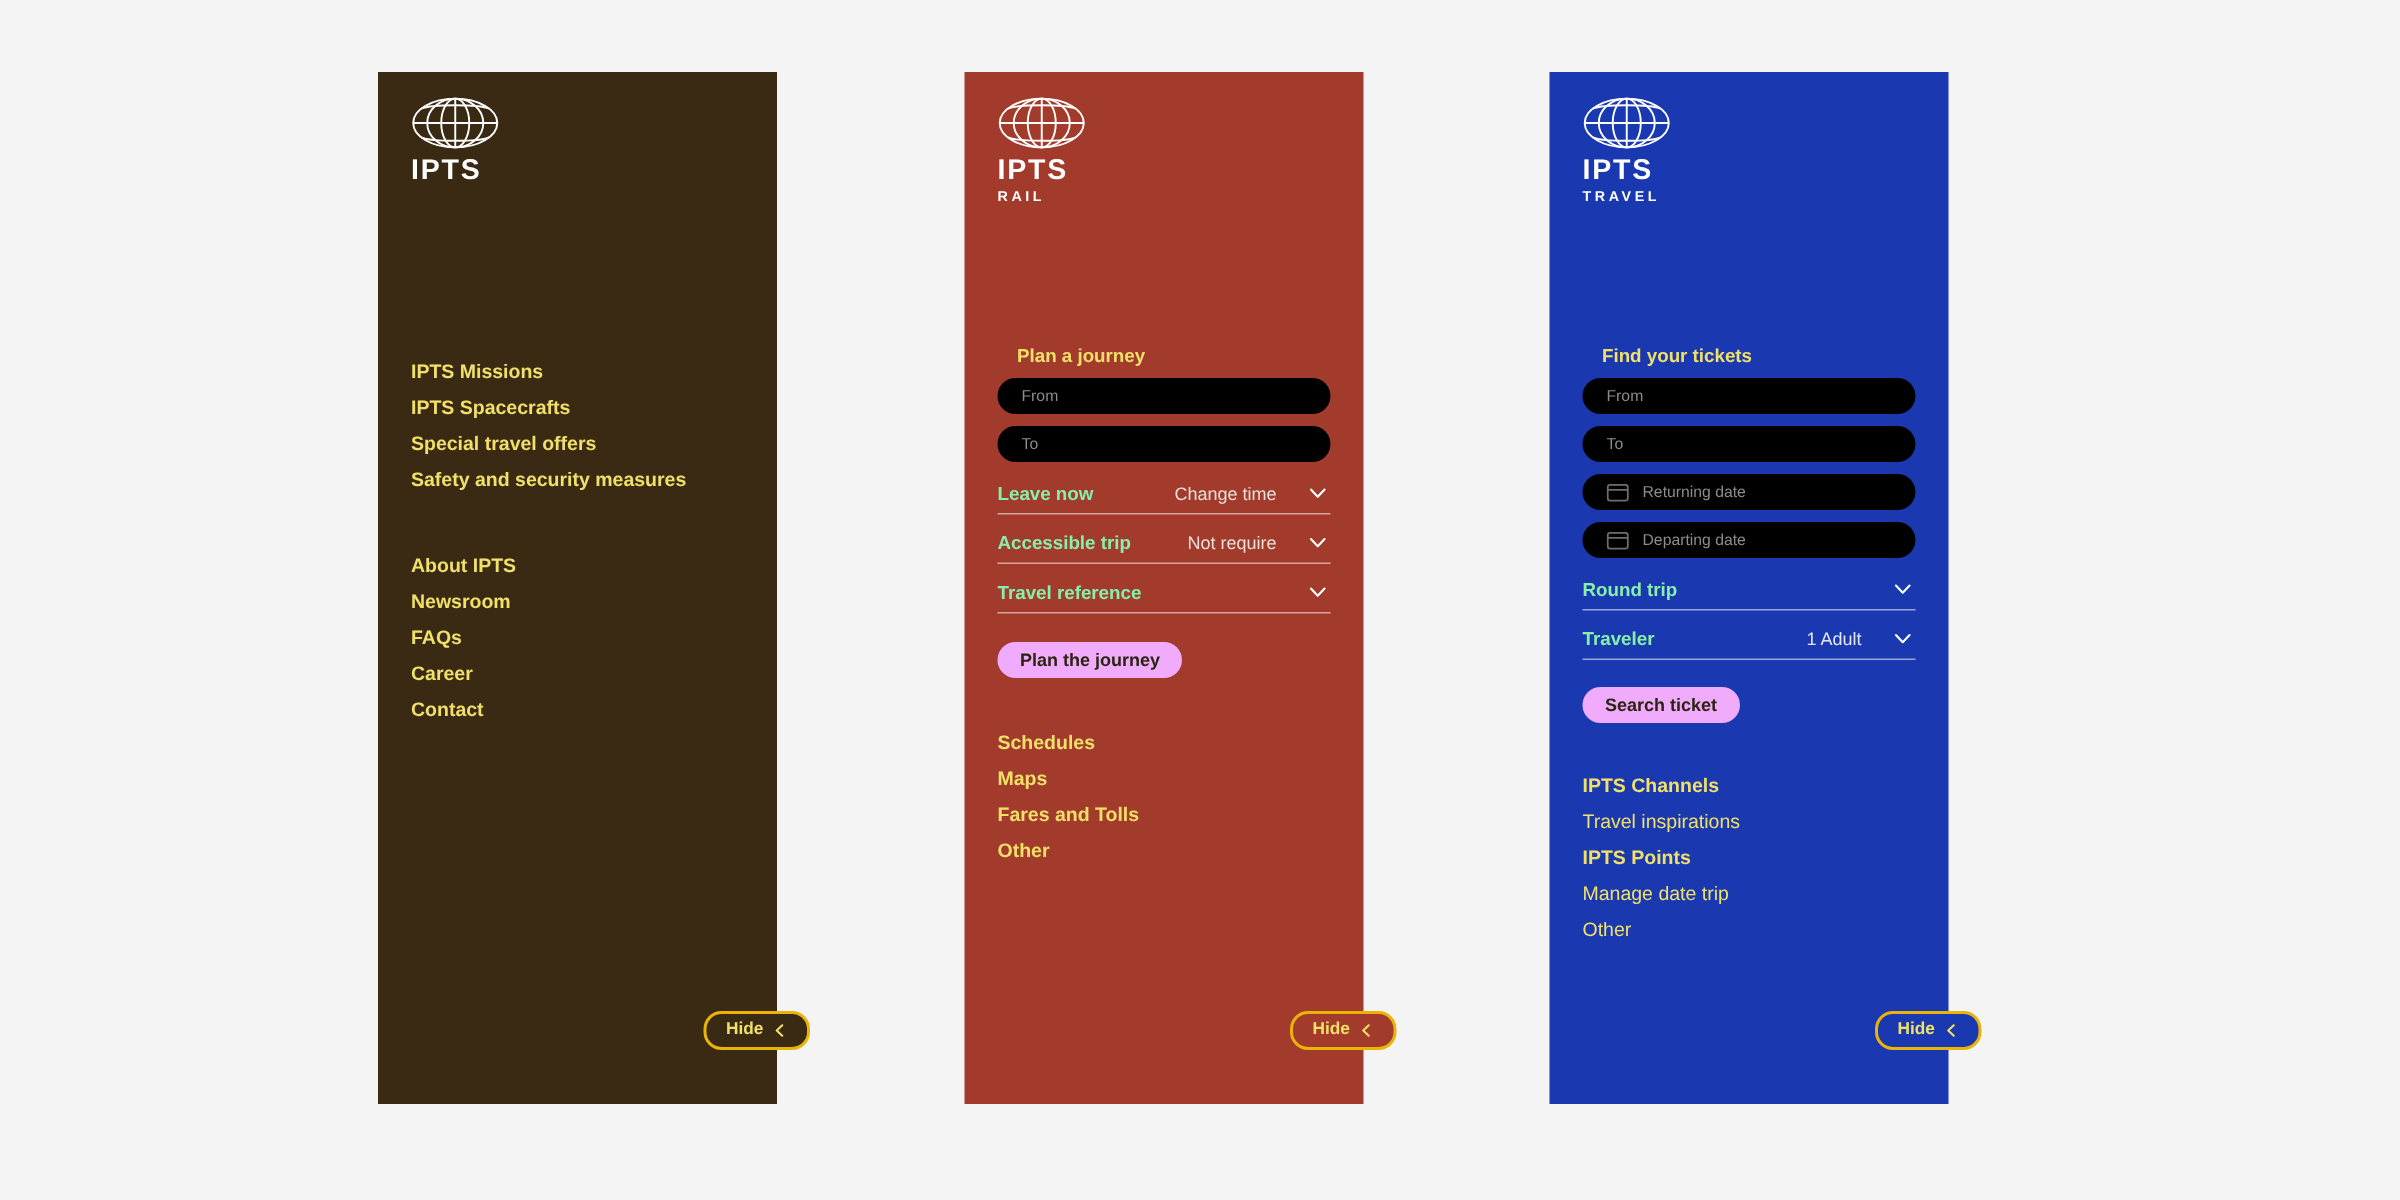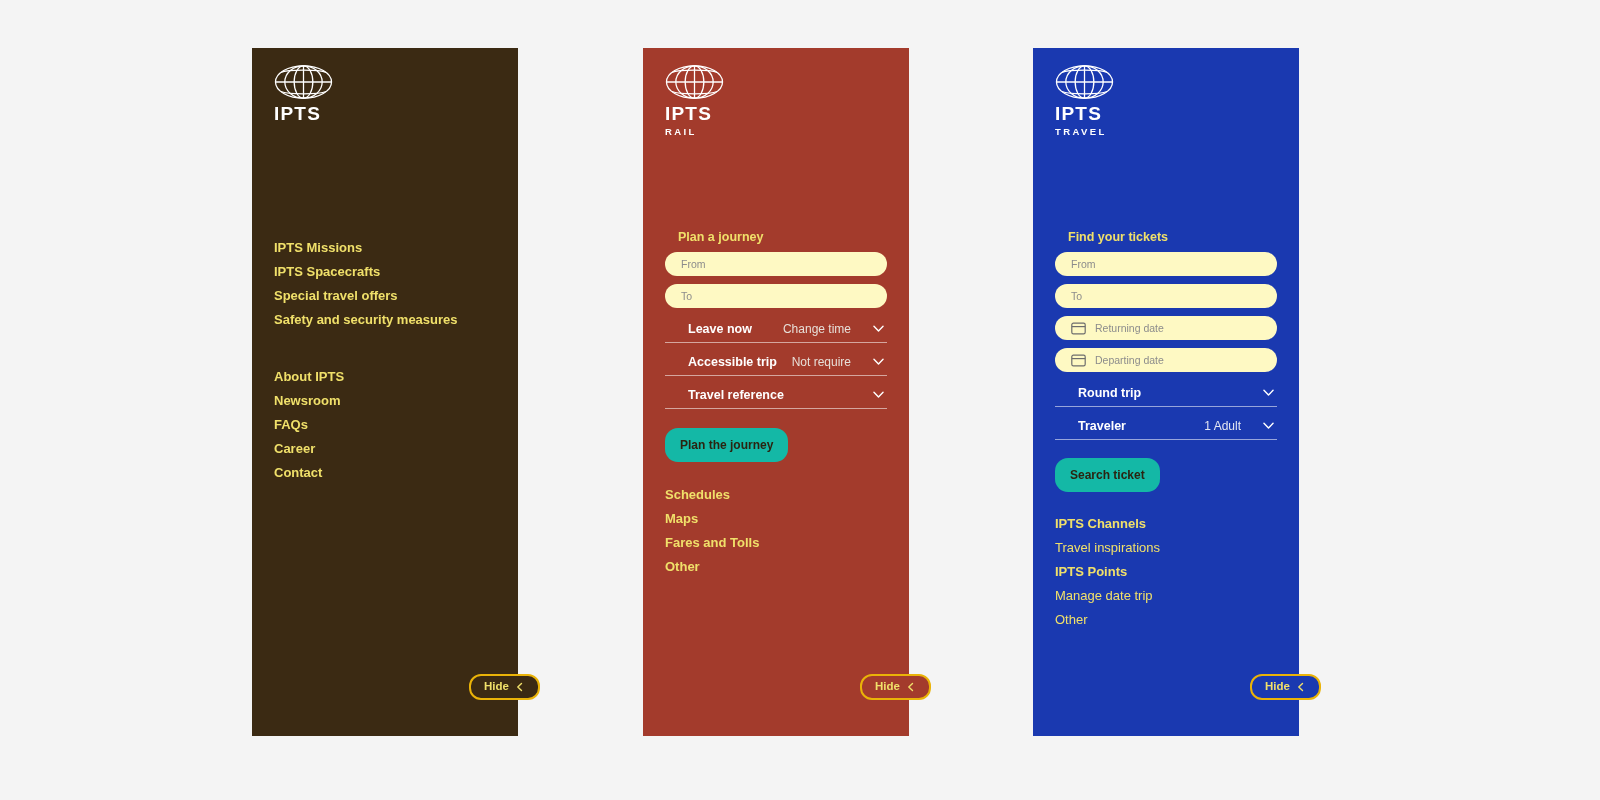--- a/index.html
+++ b/index.html
@@ -99,21 +99,21 @@
   }
   .link-item:last-child { margin-bottom: 0; }
   .link-item.plain { font-weight: normal; }
 
   
   .pill-input {
     display: flex;
     align-items: center;
     height: 24px;
     border-radius: 14px;
-    background: #fef9c3;
+    background: #000000;
     padding: 0 0 0 16px;
     margin-bottom: 8px;
     box-sizing: border-box;
     cursor: text;
   }
   .pill-input .ph {
     color: #8c8c8c;
     font-size: 10.5px;
     line-height: 1;
   }
@@ -127,25 +127,24 @@
   
   .select-row {
     position: relative;
     display: flex;
     align-items: center;
     height: 26px;
     border-bottom: 1px solid rgba(255,255,255,0.55);
     cursor: pointer;
   }
   .select-row .s-label {
-    color: #ffffff;
+    color: #86efac;
     font-size: 12.5px;
     font-weight: bold;
     line-height: 1;
-    margin-left: 23px;
   }
   .select-row .s-value {
     color: #e7dfd8;
     font-size: 12px;
     line-height: 1;
     margin-left: auto;
     margin-right: 36px;
   }
   .panel-3 .select-row .s-value { color: #e4e6f2; }
   .chev {
@@ -155,24 +154,24 @@
     width: 13px;
     height: 13px;
     margin-top: -7px;
   }
 
   
   .cta {
     display: inline-flex;
     align-items: center;
     justify-content: center;
-    height: 34px;
+    height: 24px;
     padding: 0 15px;
     border-radius: 13px;
-    background: #14b8a6;
+    background: #f0abfc;
     color: #2b2411;
     font-size: 12px;
     font-weight: bold;
     line-height: 1;
     cursor: pointer;
     border: none;
     white-space: nowrap;
     font-family: "Liberation Sans", sans-serif;
   }
 

